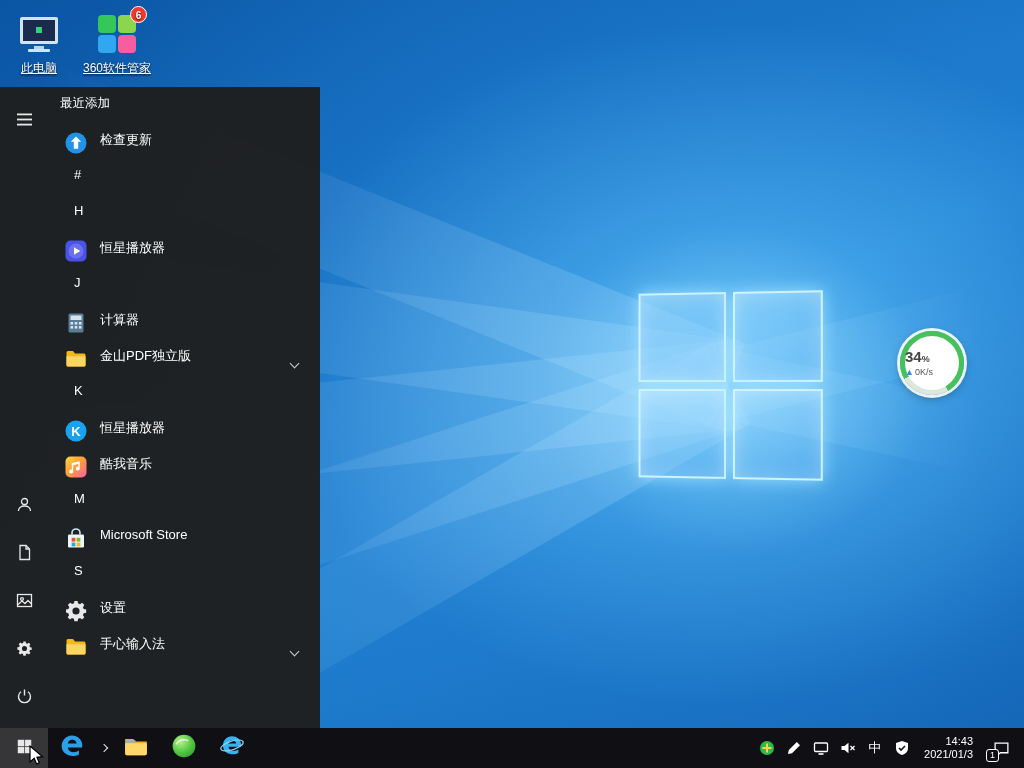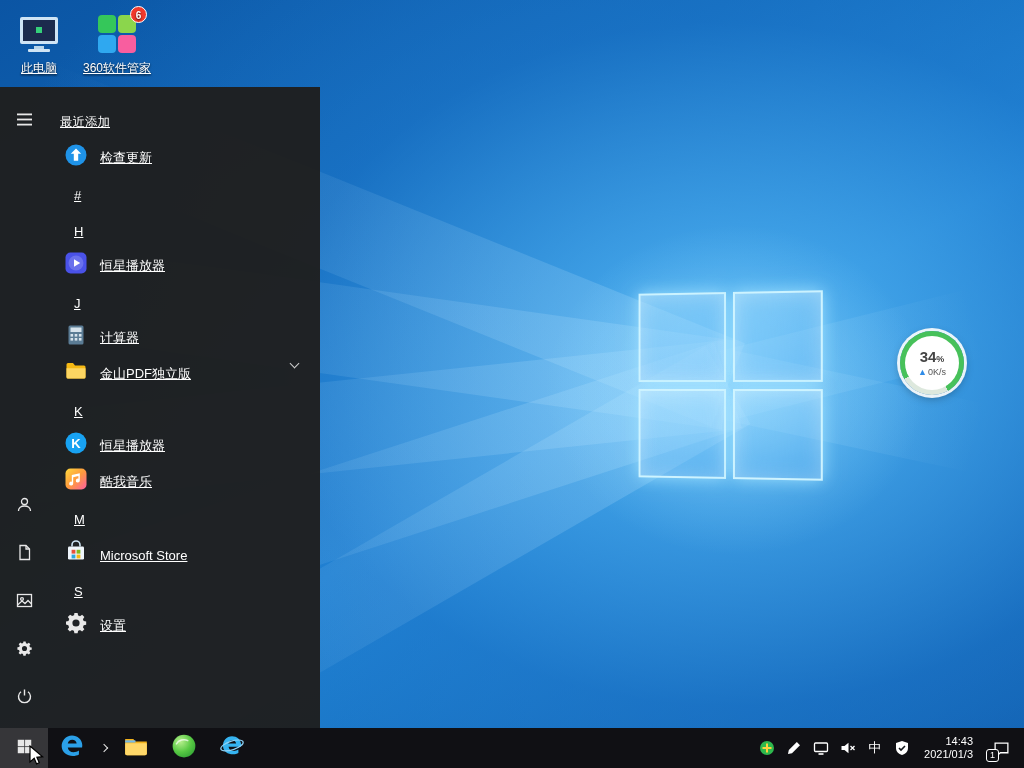--- a/index.html
+++ b/index.html
@@ -38,36 +38,36 @@
     border:1px solid #fff; }
 
   
   .start-menu { position:absolute; left:0; top:87px; width:320px; height:641px;
     background:rgba(31,31,31,0.97); z-index:5; display:flex; overflow:hidden; color:#fff; }
   .rail { width:48px; display:flex; flex-direction:column; align-items:center; padding:8px 0 8px 0; }
   .rail-btn { width:40px; height:40px; display:flex; align-items:center; justify-content:center; margin:4px 0; }
   .rail-btn svg { width:17px; height:17px; }
   .rail-spacer { flex:1; }
   .sm-list { flex:1; padding-top:8px; overflow:hidden; }
-  .sm-row { height:36px; display:flex; align-items:flex-end; padding-left:12px; position:relative;text-decoration:underline; }
+  .sm-row { height:36px; display:flex; align-items:flex-start; padding-left:12px; position:relative; }
   .sm-header { font-size:12.5px; }
   .sm-letter span { margin-left:14px; font-size:13px; }
   .sm-icon { width:24px; height:24px; margin-left:4px; flex:0 0 24px; }
   .sm-icon svg { width:24px; height:24px; }
   .sm-label { margin-left:12px; font-size:13px; white-space:nowrap; }
   .chev { position:absolute; right:22px; top:13px; width:7px; height:7px;
     border-right:1.4px solid #cfcfcf; border-bottom:1.4px solid #cfcfcf; transform:rotate(45deg); }
 
   
   .float-ball { position:absolute; left:900px; top:331px; width:64px; height:64px; z-index:3; }
   .fb-ring { position:absolute; inset:0; border-radius:50%;
     background:conic-gradient(from 150deg, #dde8dd 0deg 90deg, #47c15a 90deg 360deg);
     box-shadow:0 0 0 3px rgba(255,255,255,0.9), 0 3px 10px rgba(0,0,0,0.35); }
   .fb-center { position:absolute; inset:5px; background:#fff; border-radius:50%;
-    display:flex; flex-direction:column; align-items:center; justify-content:center; }
+    display:flex; flex-direction:column; align-items:flex-start; justify-content:center; }
   .fb-pct { font-size:15px; font-weight:bold; color:#444; line-height:15px; }
   .fb-pct .fb-unit { font-size:9px; font-weight:bold; }
   .fb-speed { font-size:9px; color:#555; line-height:11px; display:flex; align-items:center; gap:1px; }
   .fb-up { color:#2f8ce8; font-size:9px; }
 
   
   .taskbar { position:absolute; left:0; bottom:0; width:1024px; height:40px; background:#101014;
     display:flex; align-items:center; z-index:6; }
   .tb-btn { width:48px; height:40px; display:flex; align-items:center; justify-content:center; }
   .tb-btn.start { background:rgba(255,255,255,0.16); }
@@ -282,20 +282,28 @@
         </div>
         <div class="sm-row sm-letter">
           <span>S</span>
         </div>
         <div class="sm-row sm-app">
           <span class="sm-icon"><svg viewBox="0 0 24 24">
               <path fill="#e8e8e8" fill-rule="evenodd" d="M10.4 2h3.2l.5 2.5c.66.18 1.28.44 1.86.78l2.14-1.46 2.26 2.26-1.46 2.14c.34.58.6 1.2.78 1.86l2.5.5v3.2l-2.5.5a8 8 0 0 1-.78 1.86l1.46 2.14-2.26 2.26-2.14-1.46a8 8 0 0 1-1.86.78l-.5 2.5h-3.2l-.5-2.5a8 8 0 0 1-1.86-.78l-2.14 1.46-2.26-2.26 1.46-2.14a8 8 0 0 1-.78-1.86L2 13.6v-3.2l2.5-.5c.18-.66.44-1.28.78-1.86L3.82 5.9l2.26-2.26 2.14 1.46c.58-.34 1.2-.6 1.86-.78zM12 8.4A3.6 3.6 0 1 0 15.6 12 3.6 3.6 0 0 0 12 8.4z"></path>
             </svg></span>
           <span class="sm-label">设置</span>
         </div>
+        <div class="sm-row sm-app">
+          <span class="sm-icon"><svg viewBox="0 0 24 24">
+              <path d="M2.5 5.5A1.5 1.5 0 0 1 4 4h5l2 2.4h9a1.5 1.5 0 0 1 1.5 1.5V18A1.5 1.5 0 0 1 20 19.5H4A1.5 1.5 0 0 1 2.5 18z" fill="#f6b913"></path>
+              <path d="M2.5 9.2h19V18A1.5 1.5 0 0 1 20 19.5H4A1.5 1.5 0 0 1 2.5 18z" fill="#fdd662"></path>
+            </svg></span>
+          <span class="sm-label">手心输入法</span>
+          <span class="chev"></span>
+        </div>
       </div>
   </div>
 
   <div class="taskbar">
     <div class="tb-btn start">
       <span>
         <svg viewBox="0 0 24 24" fill="#e8e8e8" width="17" height="17">
             <rect x="2.5" y="2.5" width="9.2" height="9.2"></rect>
             <rect x="12.8" y="2.5" width="8.7" height="9.2"></rect>
             <rect x="2.5" y="12.8" width="9.2" height="8.7"></rect>

